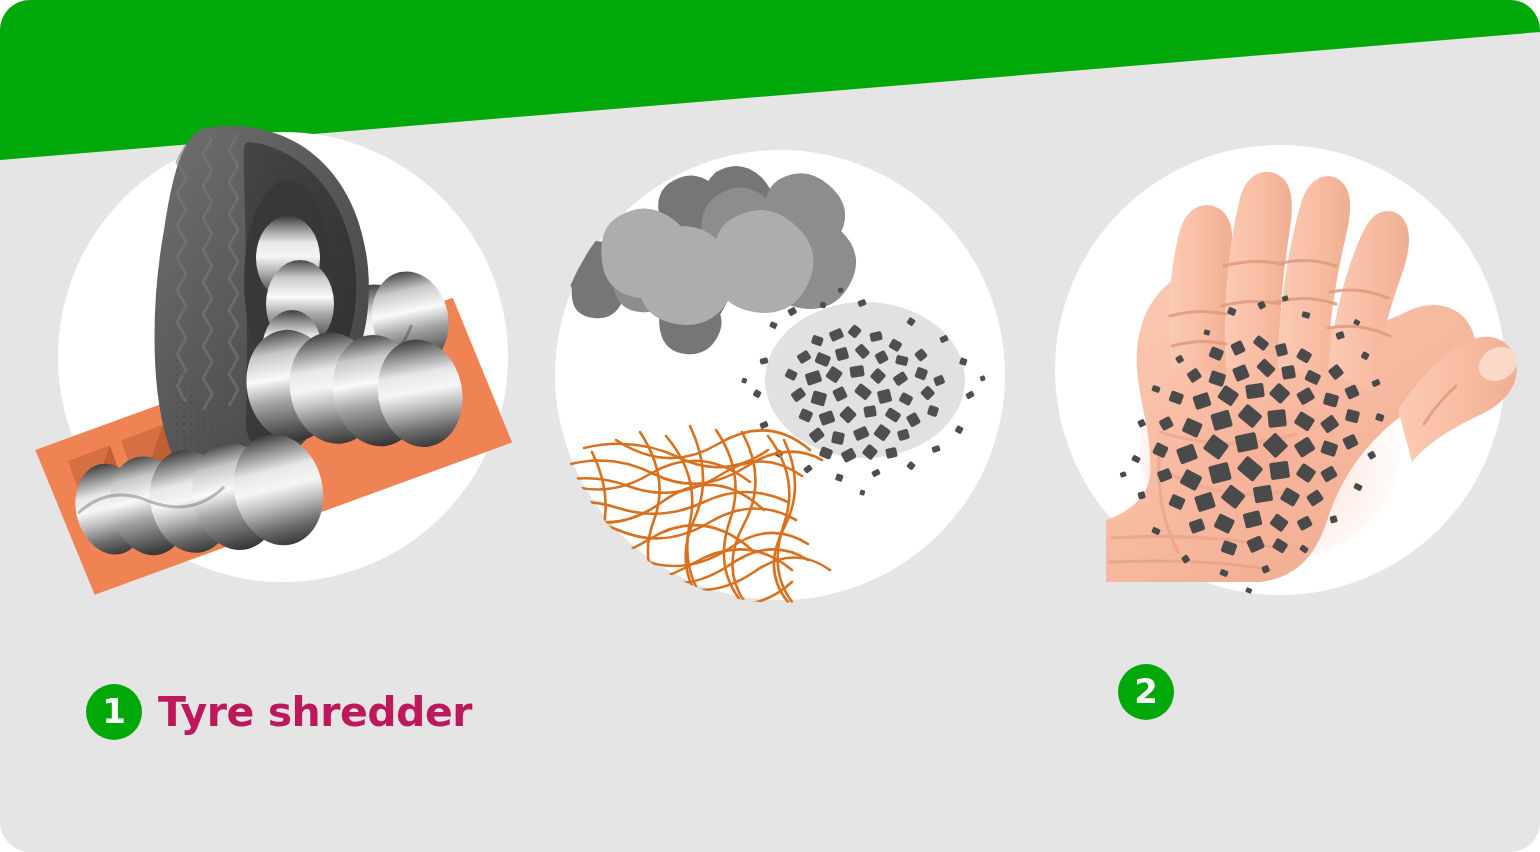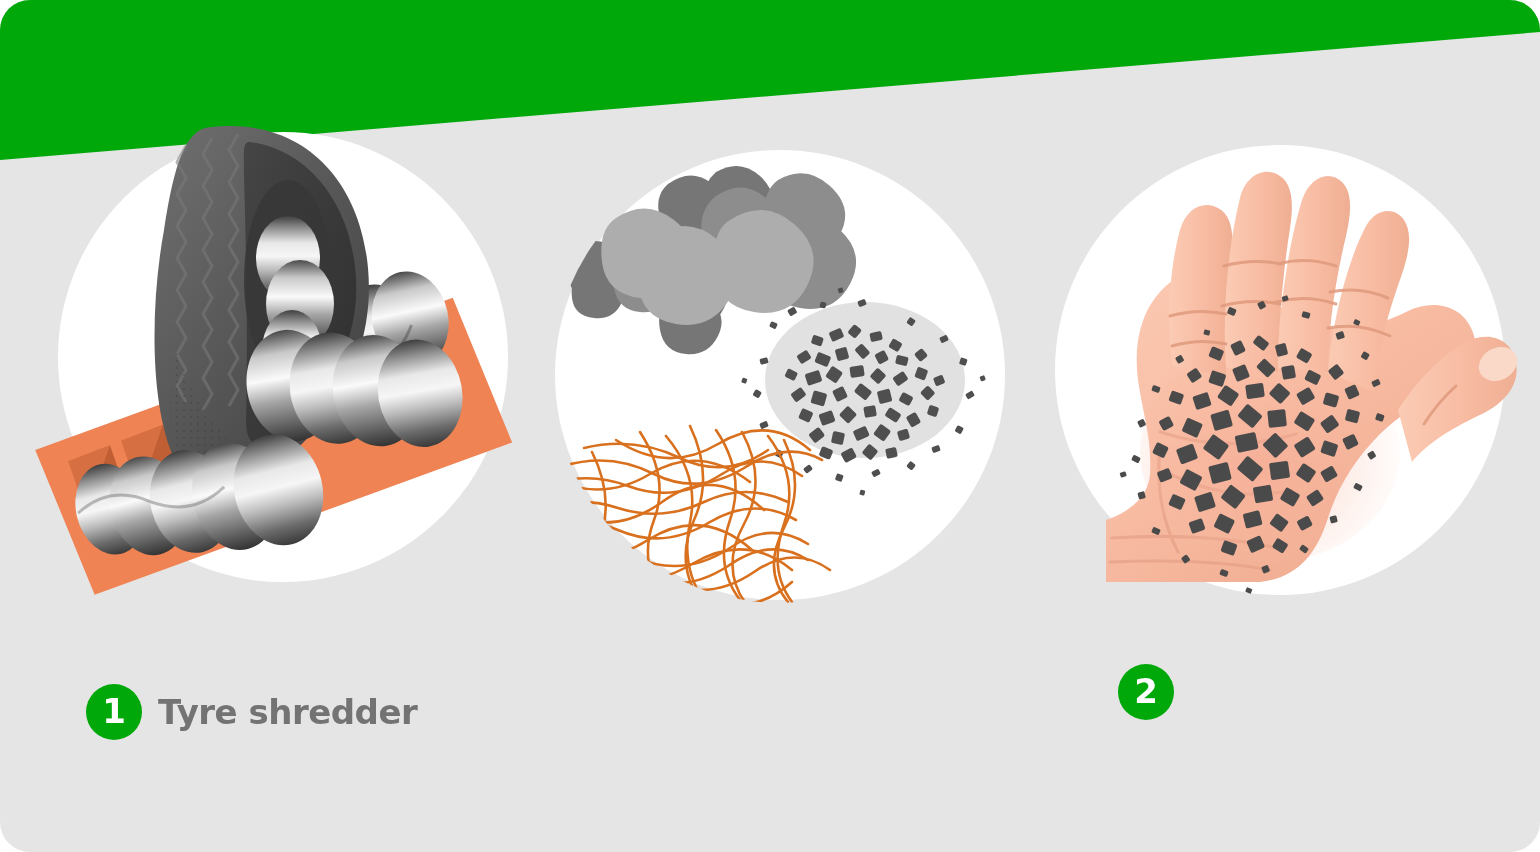--- a/index.html
+++ b/index.html
@@ -27,21 +27,21 @@
   .caption{position:absolute;display:flex;align-items:center;gap:16px;}
   .badge{
     width:56px;height:56px;flex:0 0 56px;border-radius:50%;
     background:#00a80a;color:#ffffff;
     display:flex;align-items:center;justify-content:center;
     font-size:34px;font-weight:bold;line-height:1;
     font-family:"DejaVu Sans","Liberation Sans",sans-serif;
     padding-bottom:2px;box-sizing:border-box;
   }
   .cap-text{
-    color:#737373;font-size:34px;font-weight:bold;line-height:1.08;
+    color:#be185d;font-size:41px;font-weight:bold;line-height:1.08;
     letter-spacing:-0.5px;white-space:pre-line;
     font-family:"DejaVu Sans","Liberation Sans",sans-serif;
   }
   .cap-1{left:86px;top:684px;}
   .cap-2{left:598px;top:664px;align-items:center;}
 </style>
 </head>
 <body>
 
 <div class="canvas">

